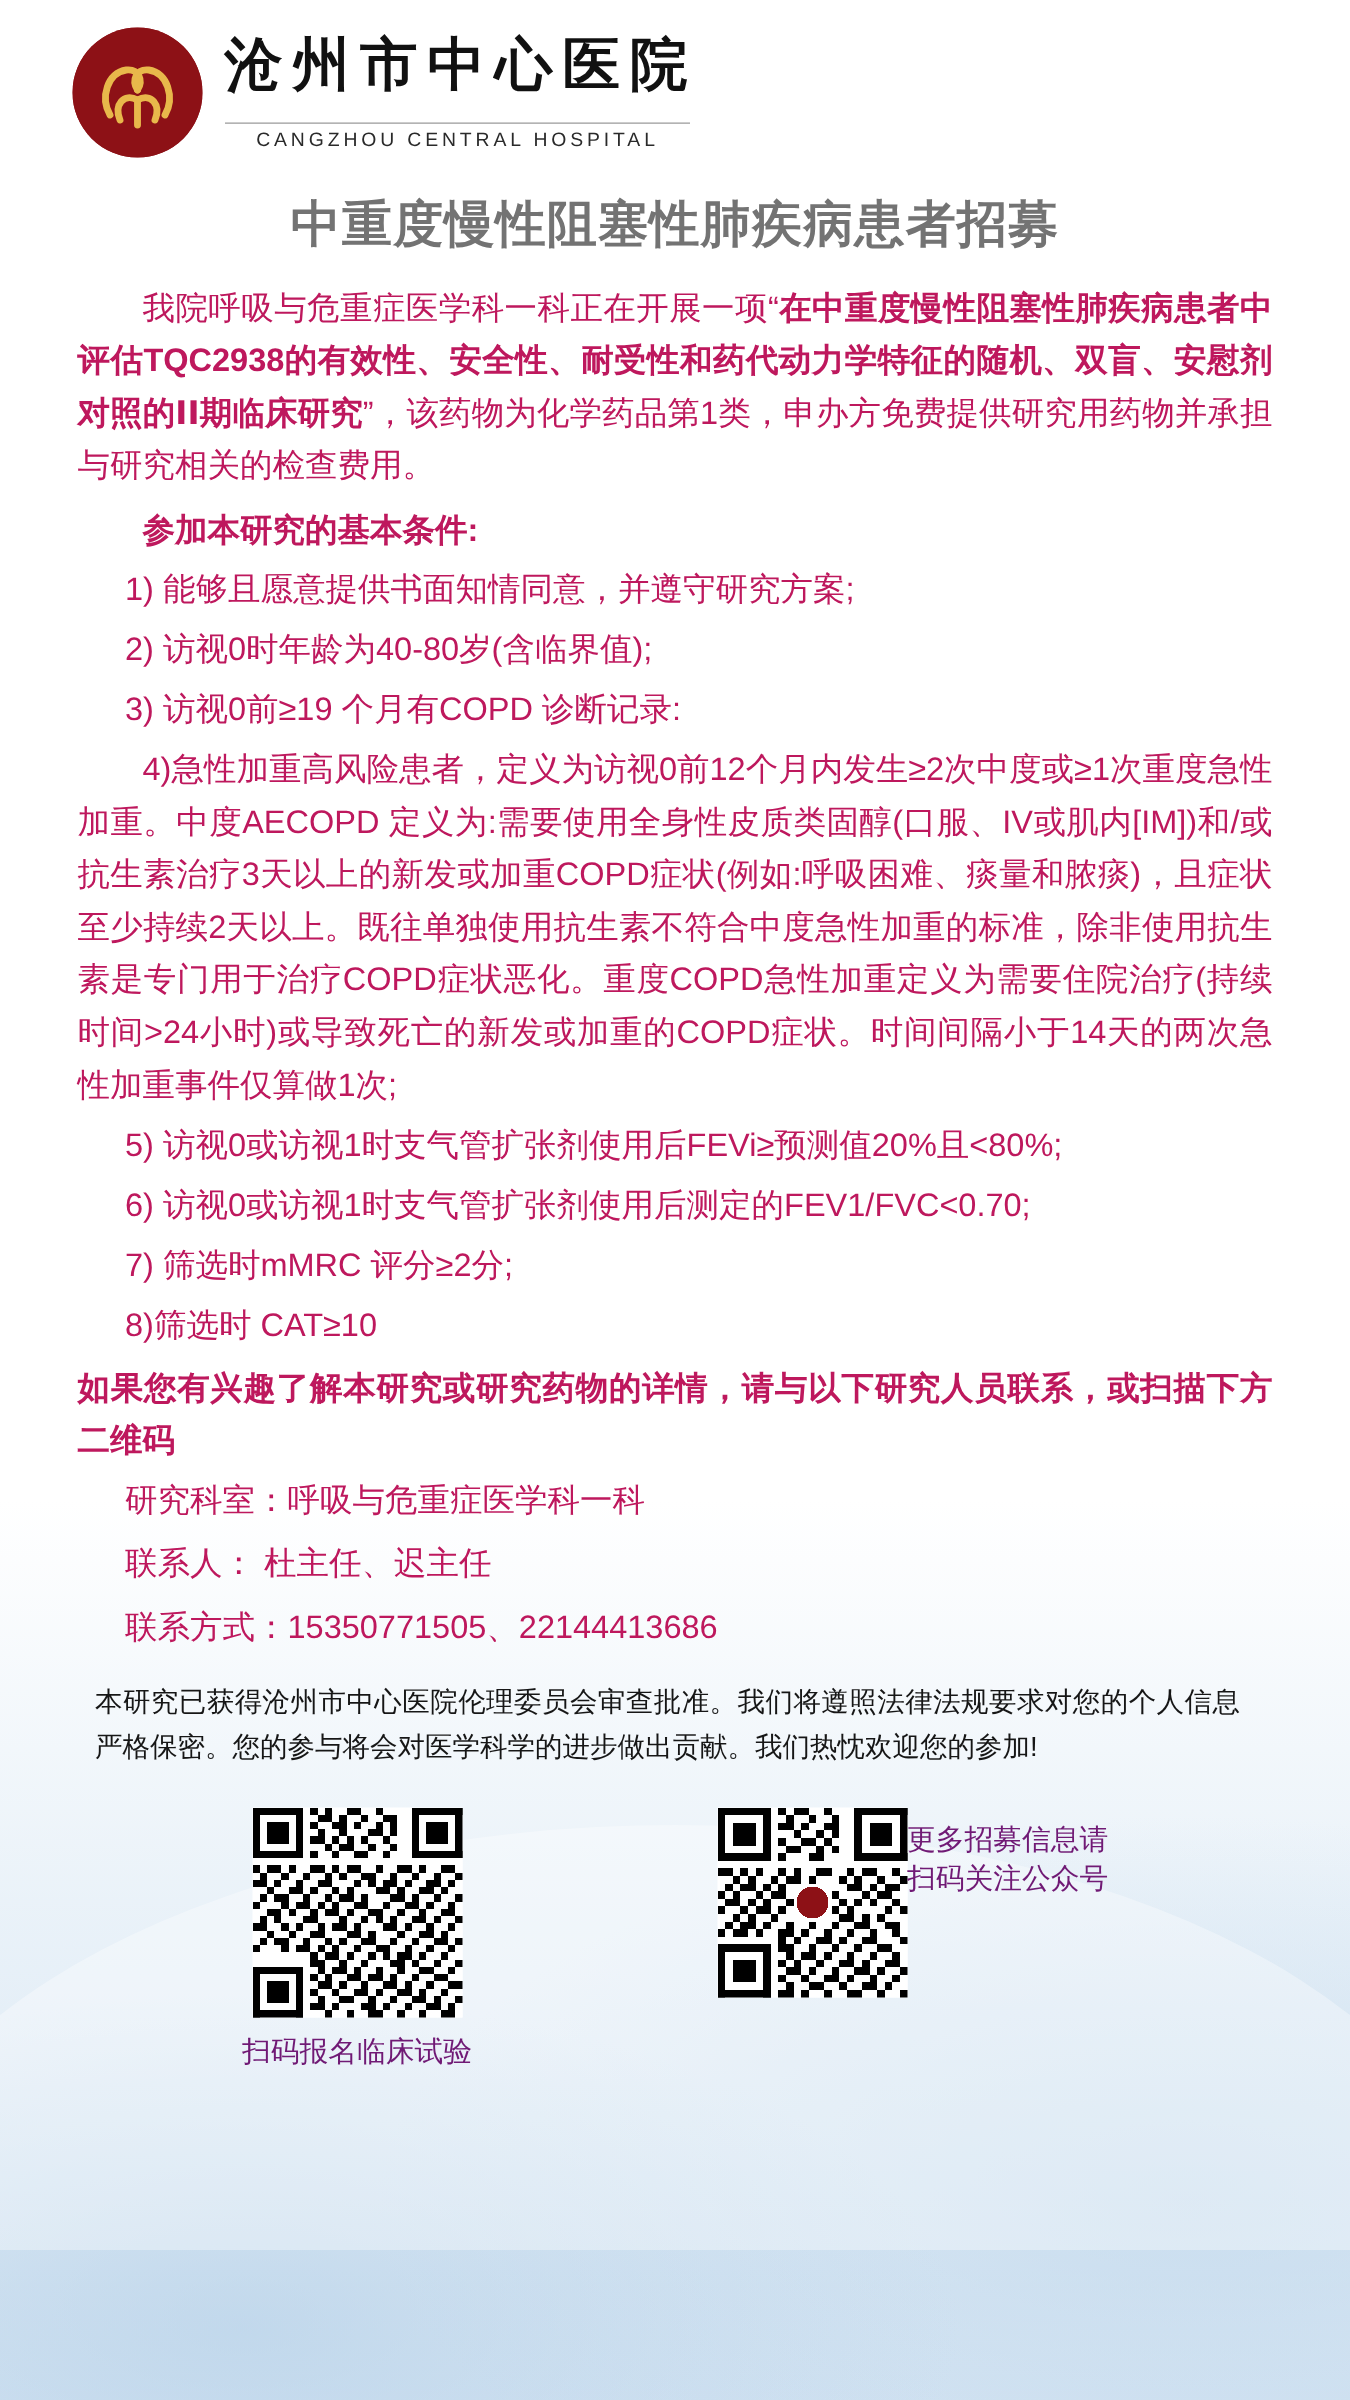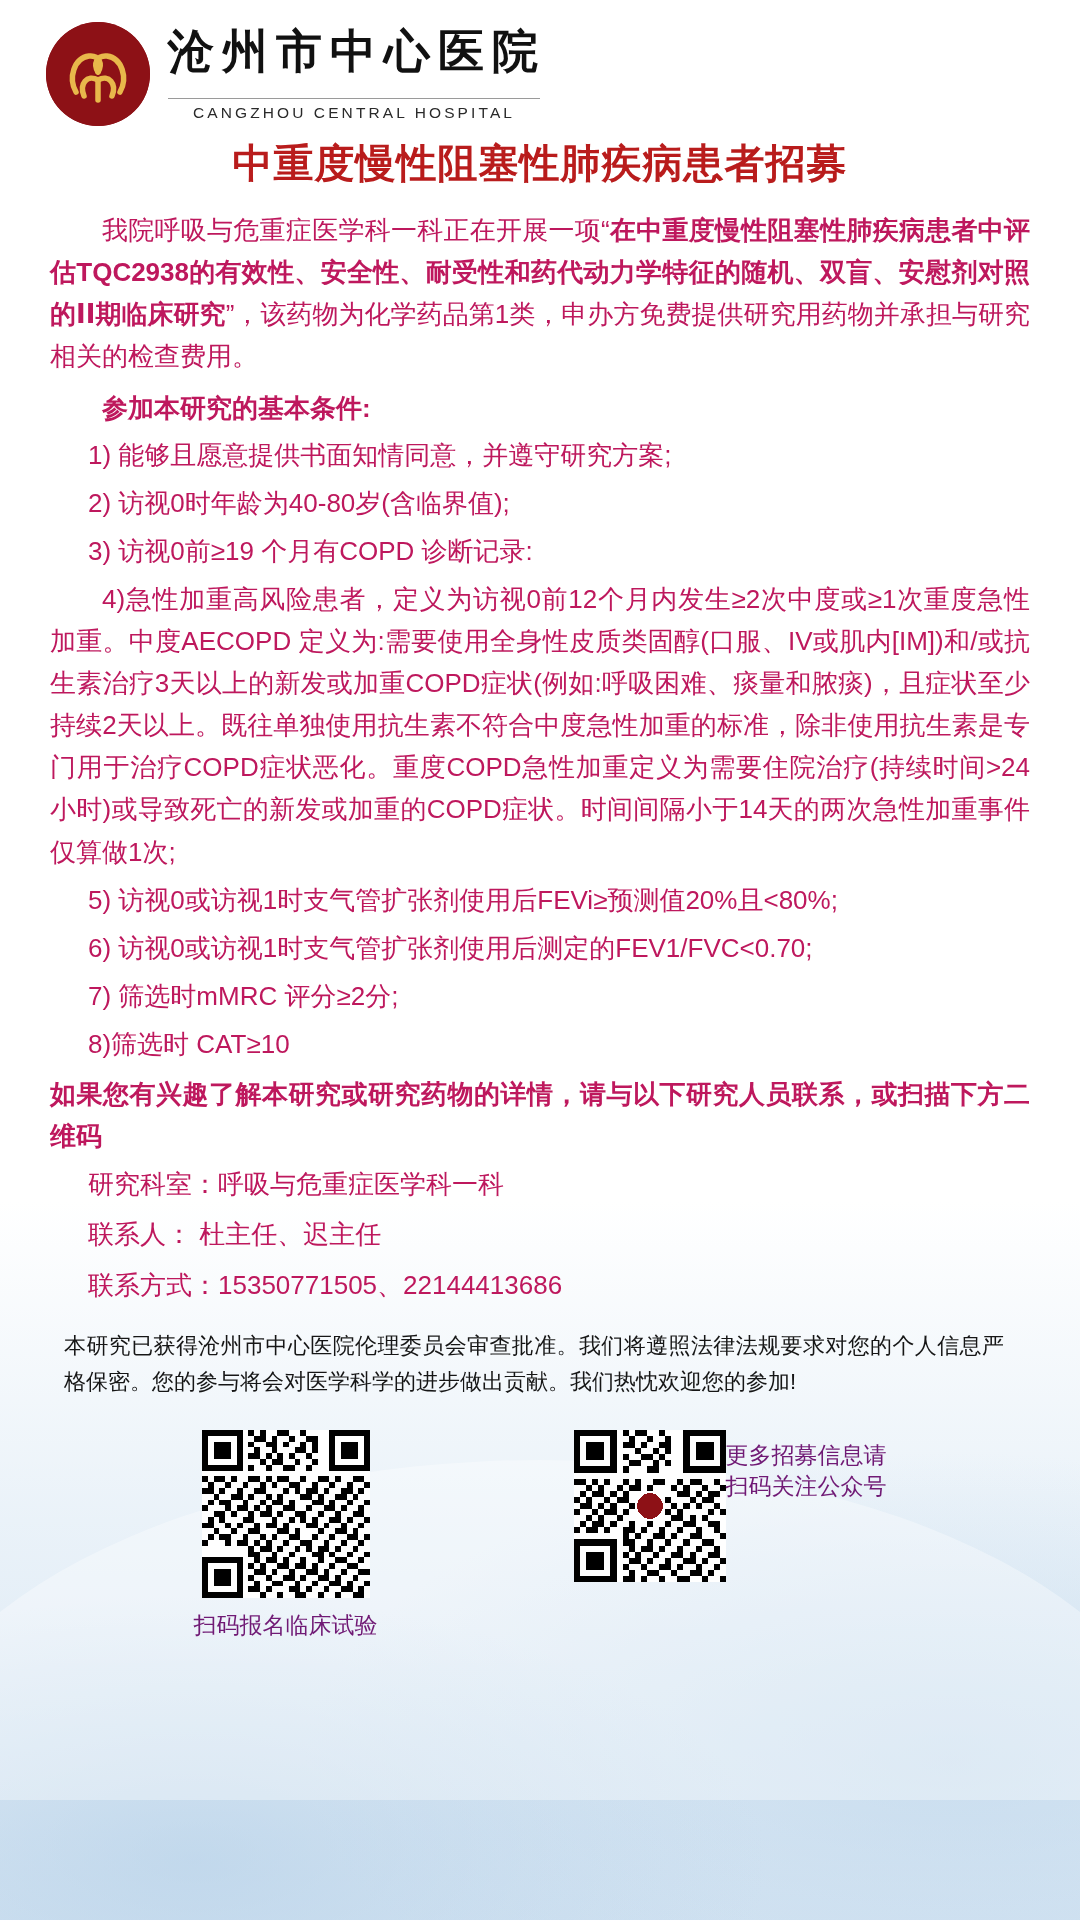--- a/index.html
+++ b/index.html
@@ -36,21 +36,21 @@
     width: 120%;
     height: 340px;
     border-radius: 50% 50% 0 0 / 100% 100% 0 0;
     background: rgba(255,255,255,0.35);
   }
   .page {
     position: relative;
     width: 1080px;
     height: 1740px;
     box-sizing: border-box;
-    padding: 0 36px;
+    padding: 0 48px;
   }
 
   
   .header {
     display: flex;
     align-items: center;
     gap: 18px;
     padding: 22px 8px 2px 10px;
   }
   .logo-mark {
@@ -81,22 +81,22 @@
     width: 372px;
     text-align: center;
   }
 
   
   .title {
     text-align: center;
     font-size: 40px;
     font-weight: 700;
     letter-spacing: 1px;
-    color: #b91c1c;
-    margin: 8px 0 18px 0;
+    color: #737373;
+    margin: 24px 0 18px 0;
   }
 
   
   .body-text {
     font-size: 26px;
     line-height: 1.62;
     color: #be185d;
     padding: 0 14px;
   }
   .para { margin: 0 0 6px 0; text-align: justify; }

